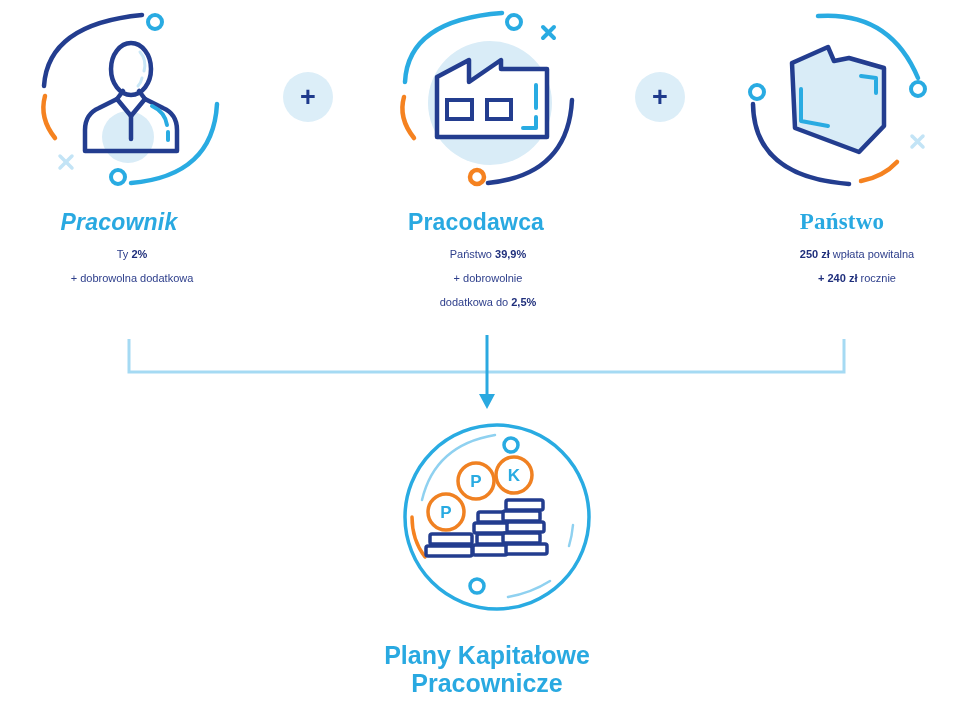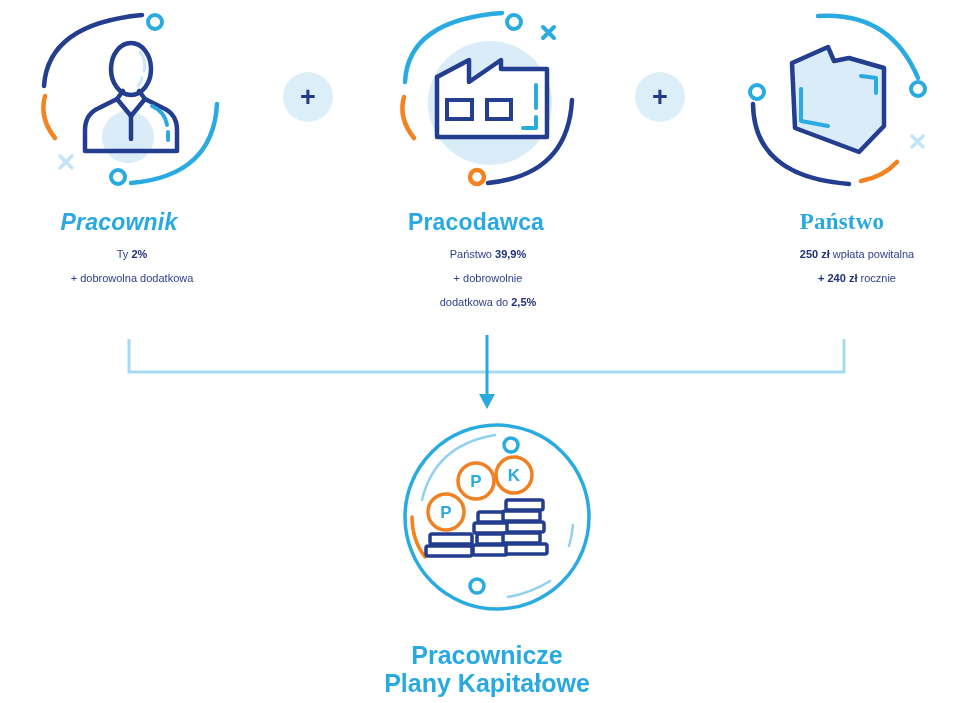--- a/index.html
+++ b/index.html
@@ -163,17 +163,17 @@
       <rect x="106" y="124" width="41" height="10" rx="2"></rect>
     </g>
     <g>
       <text class="coin-letter" x="46" y="98">P</text>
       <text class="coin-letter" x="76" y="67">P</text>
       <text class="coin-letter" x="114" y="61">K</text>
     </g>
   </svg>
 
   <div class="result-title" style="left:487px; top:641px;">
+    <div>Plany Kapitałowe</div>
     <div>Pracownicze</div>
-    <div>Plany Kapitałowe</div>
   </div>
 
 </div>
 
 </body></html>

